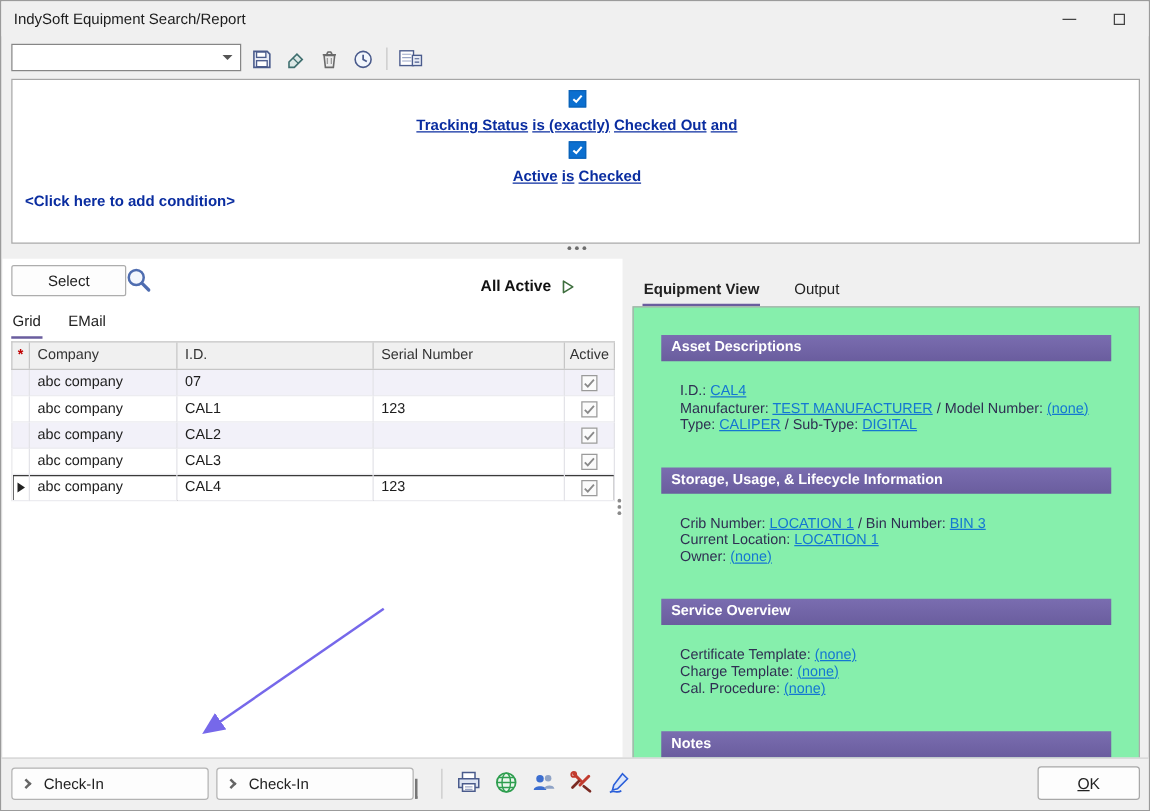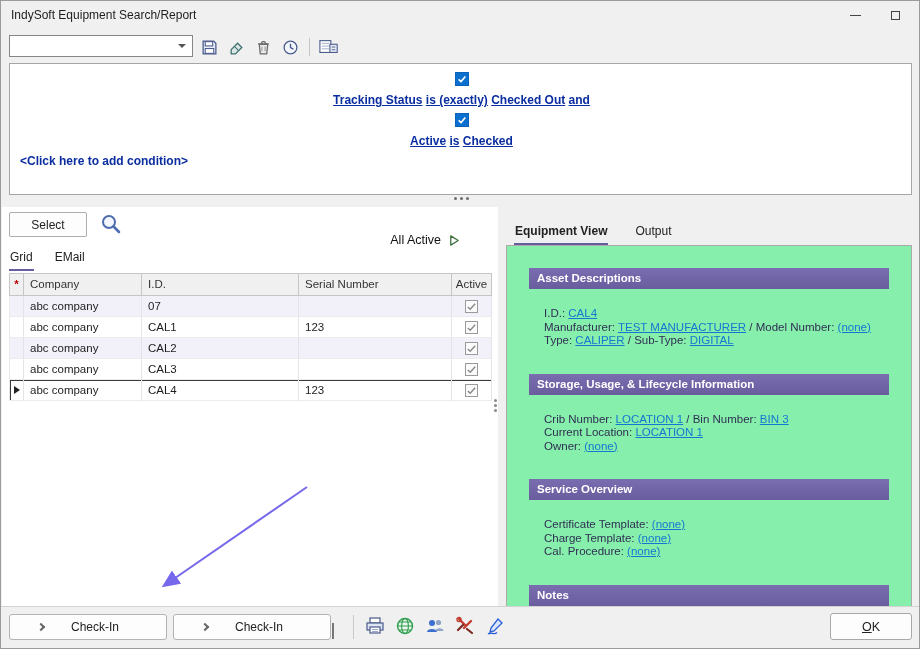--- a/index.html
+++ b/index.html
@@ -29,25 +29,25 @@
   .cond-segs { font-weight:bold; font-size:12px; }
   .cond-segs a { color:var(--condition-blue); text-decoration:underline; cursor:pointer; }
   .add-cond { display:block; margin:5px 0 0 2px; color:var(--condition-blue); font-weight:bold; font-size:12px; cursor:pointer; text-decoration:none; }
   
   .h-grip { position:absolute; left:453px; top:196px; width:3px; height:3px; border-radius:50%; background:#6d6d6d;
             box-shadow:6px 0 0 #6d6d6d, 12px 0 0 #6d6d6d; }
   .v-grip { position:absolute; left:493px; top:398px; width:3px; height:3px; border-radius:50%; background:#8a8a8a;
             box-shadow:0 5px 0 #8a8a8a, 0 10px 0 #8a8a8a; }
   
   .left-panel { position:absolute; left:1px; top:206px; width:496px; height:399px; background:#fff; }
-  .select-btn { position:absolute; left:8px; top:211px; width:78px; height:25px; background:#FDFDFD; border:1px solid #ADADAD; border-radius:2px;
+  .select-btn { position:absolute; left:8px; top:211px; width:92px; height:25px; background:#FDFDFD; border:1px solid #ADADAD; border-radius:2px;
                 display:flex; align-items:center; justify-content:center; font-size:12px; cursor:pointer; }
   .magnifier { position:absolute; left:98px; top:211px; width:24px; height:24px; }
-  .scope { position:absolute; left:330px; top:232px; width:130px; display:flex; align-items:center; justify-content:flex-end; gap:7px;
-           font-weight:normal; font-size:12.5px; color:#111; }
+  .scope { position:absolute; left:330px; top:221px; width:130px; display:flex; align-items:center; justify-content:flex-end; gap:7px;
+           font-weight:bold; font-size:12.5px; color:#111; }
   .scope-arrow { width:13px; height:13px; }
   .tabs-left { position:absolute; left:8px; top:247px; display:flex; gap:20px; height:21px; }
   .tab { position:relative; font-size:12px; color:#222; padding:2px 1px; cursor:pointer; }
   .tab.active::after { content:""; position:absolute; left:0; right:0; bottom:-2px; height:2px; background:var(--accent-purple); }
   
   .grid { position:absolute; left:8px; top:272px; width:483px; font-size:11.5px; }
   .grid-header { display:flex; height:23px; background:#F0F0F0; border-top:1px solid #C6C6C6; border-bottom:1px solid #C6C6C6; border-left:1px solid #C6C6C6; }
   .hcell { border-right:1px solid #C6C6C6; line-height:21px; padding-left:6px; color:#333; overflow:hidden; white-space:nowrap; }
   .grid-row { display:flex; height:21px; background:#fff; border-left:1px solid #E9E9EC; }
   .grid-row.alt { background:var(--grid-alt-row); }
@@ -65,21 +65,21 @@
   .right-box { position:absolute; left:505px; top:244px; width:406px; height:439px; background:#86efac; border:1px solid #ABABAB; padding:22px; overflow:hidden; }
   .section-header { height:21px; line-height:21px; padding-left:8px; color:#fff; font-weight:bold; font-size:11.5px;
                     background:linear-gradient(#7A6DB0, var(--accent-purple)); }
   .section-body { padding:18px 6px 26px 15px; font-size:11.5px; }
   .info-line { line-height:13.5px; white-space:nowrap; overflow:hidden; }
   .ilabel { color:#2F2F52; }
   .ilink { color:var(--link-blue); text-decoration:underline; cursor:pointer; }
   
   .bottom-bar { position:absolute; left:0; right:0; top:605px; bottom:0; background:#F0F0F0; border-top:1px solid #D2D2D2; }
   .cin-btn { position:absolute; top:7px; width:158px; height:26px; background:#FDFDFD; border:1px solid #B3B3B3; border-radius:3px;
-             display:flex; align-items:center; gap:27px; padding-left:28px; font-size:12px; cursor:pointer; }
+             display:flex; align-items:center; gap:11px; padding-left:8px; font-size:12px; cursor:pointer; }
   .cin-1 { left:8px; } .cin-2 { left:172px; }
   .chev-right { width:6px; height:6px; border-right:2px solid #666; border-top:2px solid #666; transform:rotate(45deg); margin-top:-1px; }
   .more-chev { position:absolute; left:331px; top:16px; width:10px; height:10px; cursor:pointer; }
   .chev-down { width:7px; height:7px; border-right:2px solid #777; border-bottom:2px solid #777; transform:rotate(45deg); }
   .bsep { position:absolute; left:352px; top:8px; width:1px; height:24px; background:#C8C8C8; }
   .bottom-icons { position:absolute; left:362px; top:7px; display:flex; gap:6px; align-items:center; }
   .bicon { width:24px; height:24px; display:flex; align-items:center; justify-content:center; cursor:pointer; }
   .ok-btn { position:absolute; left:829px; top:6px; width:82px; height:27px; background:#FDFDFD; border:1px solid #A8A8A8; border-radius:3px;
             display:flex; align-items:center; justify-content:center; font-size:12.5px; cursor:pointer; }
   .accel { text-decoration:underline; }

